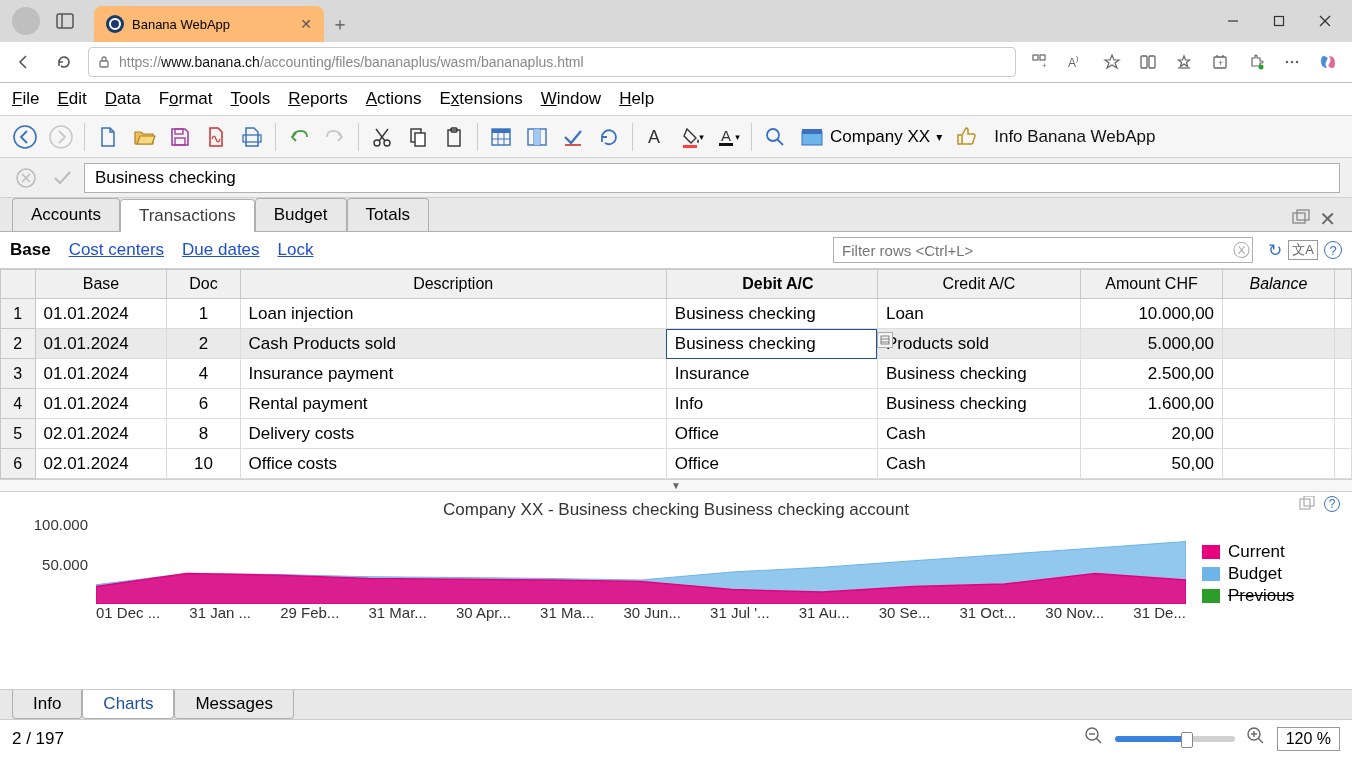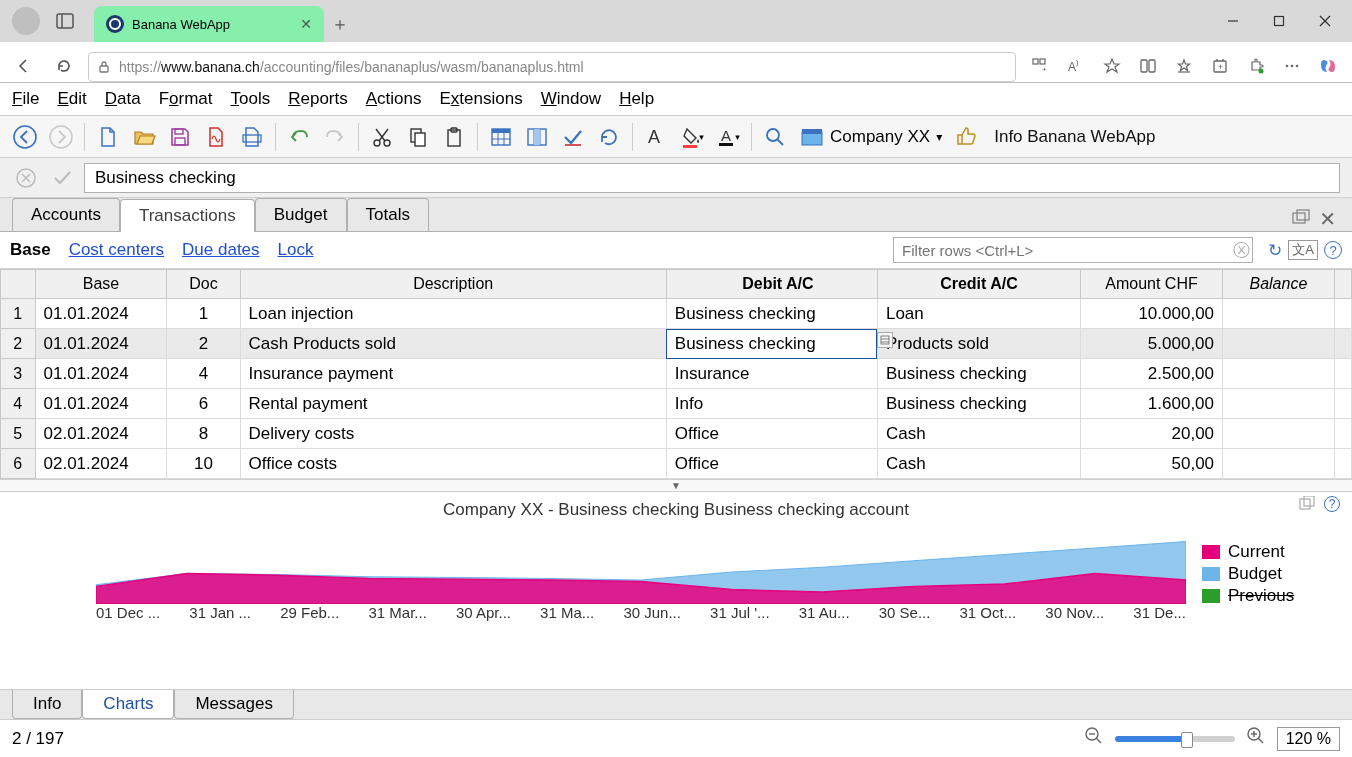--- a/index.html
+++ b/index.html
@@ -28,21 +28,21 @@
       width: 28px; height: 28px;
       border-radius: 50%;
       background: #bfbfbf;
       margin: 0 8px;
     }
     .titlebar .panel-icon {
       width: 18px; height: 16px;
       margin: 0 8px;
     }
     .browser-tab {
-      background: #86efac;
+      background: #fdba74;
       border-radius: 8px 8px 0 0;
       display: flex;
       align-items: center;
       padding: 0 12px;
       height: 36px;
       margin-top: 6px;
       margin-left: 12px;
       min-width: 230px;
       font-size: 13px;
       gap: 8px;
@@ -85,21 +85,21 @@
     }
     .win-btn {
       width: 46px; height: 32px;
       display: flex;
       align-items: center;
       justify-content: center;
       cursor: pointer;
     }
     .addressbar {
       display: flex;
-      align-items: flex-end;
+      align-items: center;
       height: 40px;
       background: #fff;
       padding: 0 8px;
       gap: 8px;
     }
     .addr-btn {
       width: 32px; height: 32px;
       display: flex;
       align-items: center;
       justify-content: center;
@@ -248,21 +248,21 @@
     }
     .sub-links .base { font-weight: bold; }
     .sub-links a { color: #2050d0; text-decoration: underline; cursor: pointer; }
     .sub-links .filter-box {
       margin-left: auto;
       display: flex;
       align-items: center;
       gap: 6px;
     }
     .sub-links .filter-input {
-      width: 360px;
+      width: 420px;
       height: 26px;
       border: 1px solid #b0b0b0;
       padding: 0 8px;
       font-size: 15px;
       margin-left: 18px;
     }
 
     
     .table-wrap {
       flex: 0 0 auto;
@@ -795,21 +795,21 @@
 
 <div class="table-wrap">
   <table class="grid">
     <thead>
       <tr>
         <th class="row-head"></th>
         <th style="width:130px;">Base</th>
         <th style="width:72px;">Doc</th>
         <th style="width:420px;">Description</th>
         <th style="width:208px;font-weight:bold;padding-left:20px;">Debit A/C</th>
-        <th style="width:200px;font-weight:bold;">Credit A/C</th>
+        <th style="width:200px;">Credit A/C</th>
         <th style="width:140px;">Amount CHF</th>
         <th class="balance-col" style="width:110px;">Balance</th>
         <th style="width:16px;"></th>
       </tr>
     </thead>
     <tbody id="table-body">
         <tr>
           <td class="row-head center" style="background: rgb(240, 240, 240); border-color: rgb(200, 200, 200);">1</td>
           <td class="">01.01.2024</td>
           <td class="center">1</td>
@@ -890,20 +890,24 @@
   <div class="chart-top-icons">
     <span><svg width="18" height="16">
           <rect x="2" y="3" width="10" height="10" fill="none" stroke="#aaa" stroke-width="1.2"></rect>
           <rect x="6" y="0" width="10" height="10" fill="none" stroke="#aaa" stroke-width="1.2"></rect>
         </svg></span>
     <span style="color:#3a72c0;border:1.5px solid #3a72c0;border-radius:50%;width:16px;height:16px;display:inline-flex;align-items:center;justify-content:center;font-size:12px;cursor:pointer;">?</span>
   </div>
   <div class="chart-title">Company XX - Business checking Business checking account</div>
   <div class="chart-area">
     <div class="chart-plot">
+      <div class="chart-yaxis">
+        <div class="ytick" style="top:0%;">100.000</div>
+        <div class="ytick" style="top:50%;">50.000</div>
+      </div>
       <div class="chart-svg">
         <svg width="100%" height="100%" viewBox="0 0 1000 80" preserveAspectRatio="none" id="chart-svg">
             <path d="M0 60.8 L83.33333333333333 49.6 L166.66666666666666 50.4 L250 52.8 L333.3333333333333 53.599999999999994 L416.6666666666667 54.4 L500 56 L583.3333333333334 48 L666.6666666666666 43.199999999999996 L750 36.8 L833.3333333333334 30.4 L916.6666666666666 24 L1000 17.599999999999994 L 1000 80 L 0 80 Z" fill="#6db4e8" fill-opacity="0.75" stroke="#6db4e8" stroke-width="1"></path>
             <path d="M0 62.4 L83.33333333333333 49.6 L166.66666666666666 51.2 L250 54.4 L333.3333333333333 55.2 L416.6666666666667 56 L500 57.599999999999994 L583.3333333333334 65.6 L666.6666666666666 68 L750 62.4 L833.3333333333334 60 L916.6666666666666 49.6 L1000 56 L 1000 80 L 0 80 Z" fill="#e6007e" fill-opacity="0.85" stroke="#e6007e" stroke-width="1.5"></path>
           </svg>
       </div>
       <div class="chart-xaxis" id="chart-xaxis">
           <span>01 Dec ...</span>
           <span>31 Jan ...</span>
           <span>29 Feb...</span>

